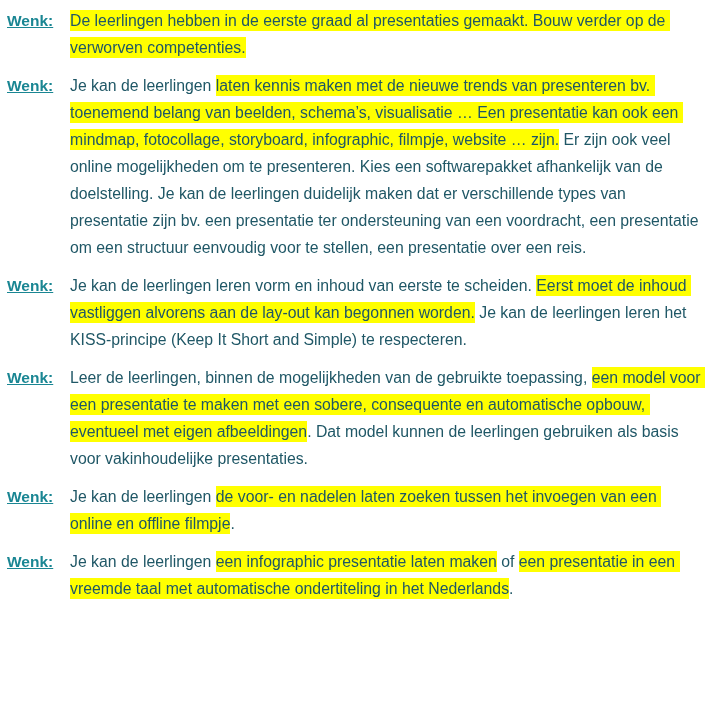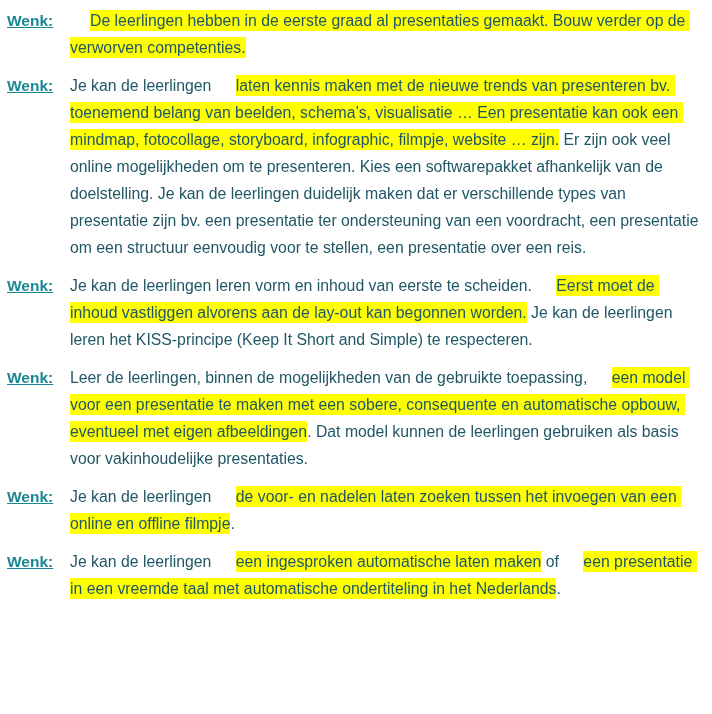--- a/index.html
+++ b/index.html
@@ -38,21 +38,20 @@
     color: var(--body-color);
     font-size: 15.8px;
     line-height: 27px;
     text-align: left;
     padding-right: 2px;
   }
   .seg { white-space: pre-wrap; }
   .seg.highlight {
     background: var(--highlight-color);
     padding: 2px 0;
-    margin-left: 20px;
   }
 </style>
 </head>
 <body>
 
 <div class="page">
   <div id="wenk-list">
       <div class="wenk-block">
         <span class="wenk-label">Wenk:</span>
         <p class="wenk-text"><span class="seg highlight">De leerlingen hebben in de eerste graad al presentaties gemaakt. Bouw verder op de verworven competenties.</span></p>
@@ -68,16 +67,16 @@
       <div class="wenk-block">
         <span class="wenk-label">Wenk:</span>
         <p class="wenk-text"><span class="seg">Leer de leerlingen, binnen de mogelijkheden van de gebruikte toepassing, </span><span class="seg highlight">een model voor een presentatie te maken met een sobere, consequente en automatische opbouw, eventueel met eigen afbeeldingen</span><span class="seg">. Dat model kunnen de leerlingen gebruiken als basis voor vakinhoudelijke presentaties.</span></p>
       </div>
       <div class="wenk-block">
         <span class="wenk-label">Wenk:</span>
         <p class="wenk-text"><span class="seg">Je kan de leerlingen </span><span class="seg highlight">de voor- en nadelen laten zoeken tussen het invoegen van een online en offline filmpje</span><span class="seg">.</span></p>
       </div>
       <div class="wenk-block">
         <span class="wenk-label">Wenk:</span>
-        <p class="wenk-text"><span class="seg">Je kan de leerlingen </span><span class="seg highlight">een ingesproken automatische laten maken</span><span class="seg"> of </span><span class="seg highlight">een presentatie in een vreemde taal met automatische ondertiteling in het Nederlands</span><span class="seg">.</span></p>
+        <p class="wenk-text"><span class="seg">Je kan de leerlingen </span><span class="seg highlight">een infographic presentatie laten maken</span><span class="seg"> of </span><span class="seg highlight">een presentatie in een vreemde taal met automatische ondertiteling in het Nederlands</span><span class="seg">.</span></p>
       </div>
     </div>
 </div>
 
 </body></html>

